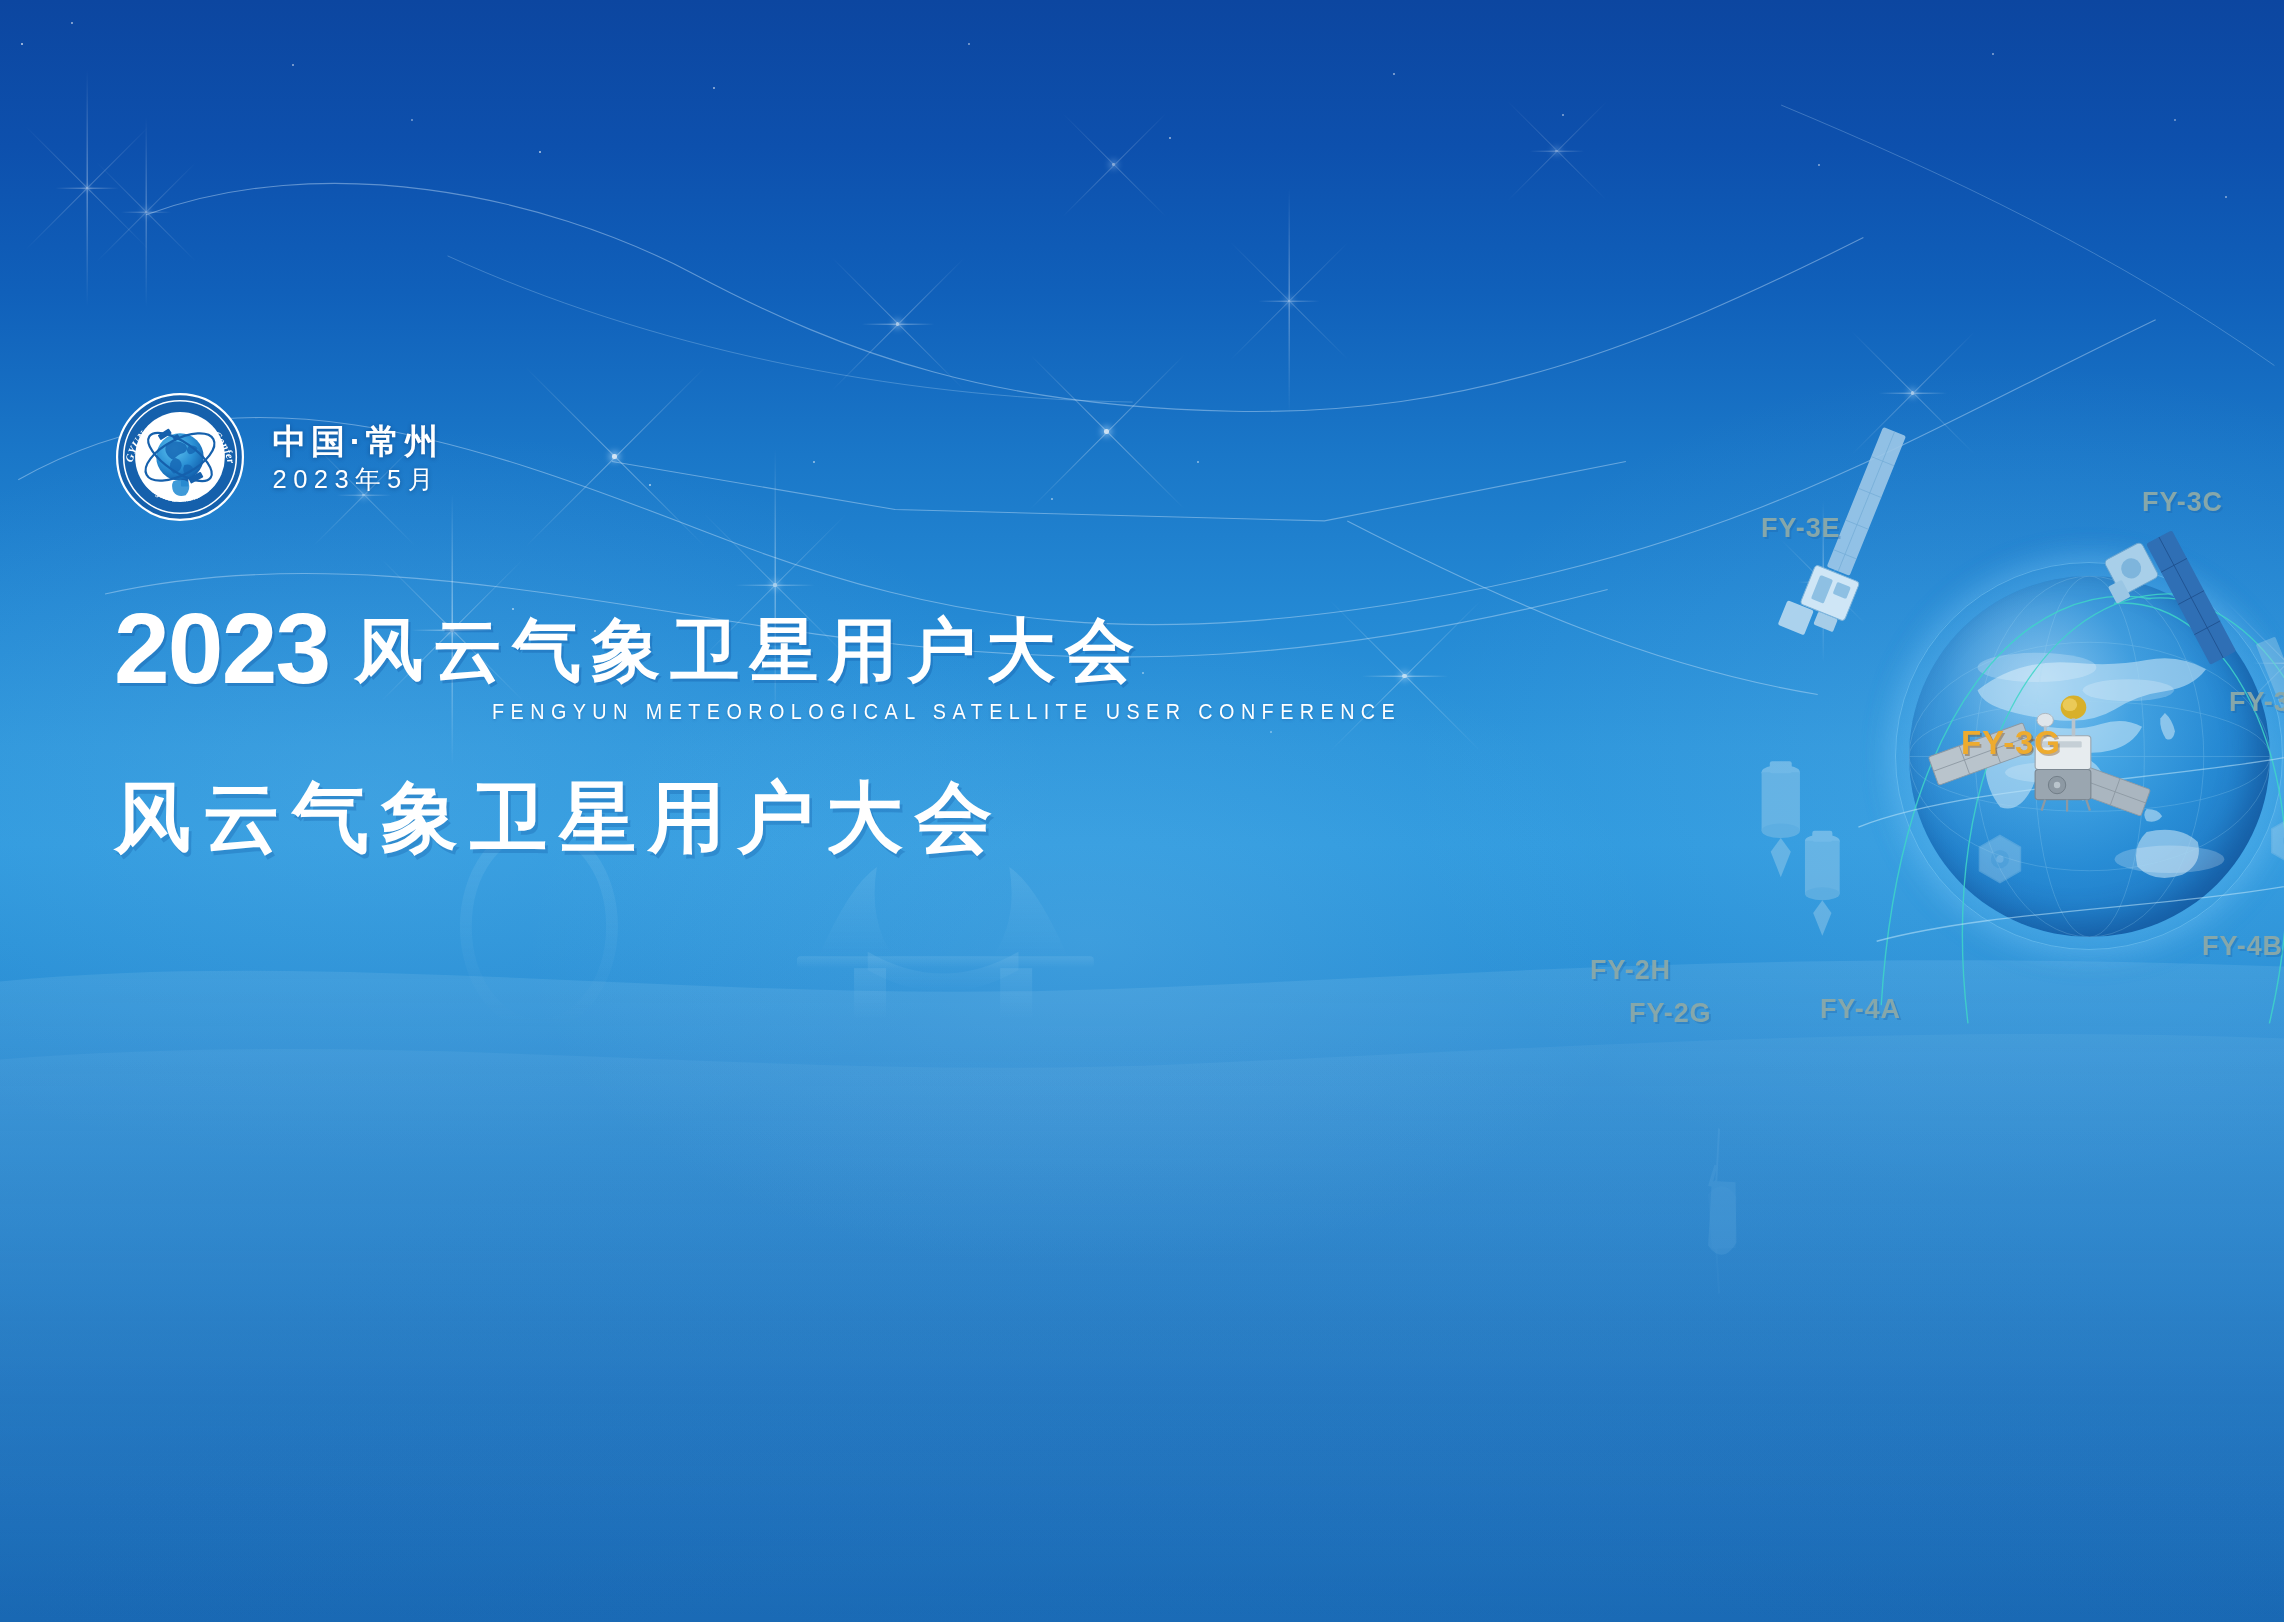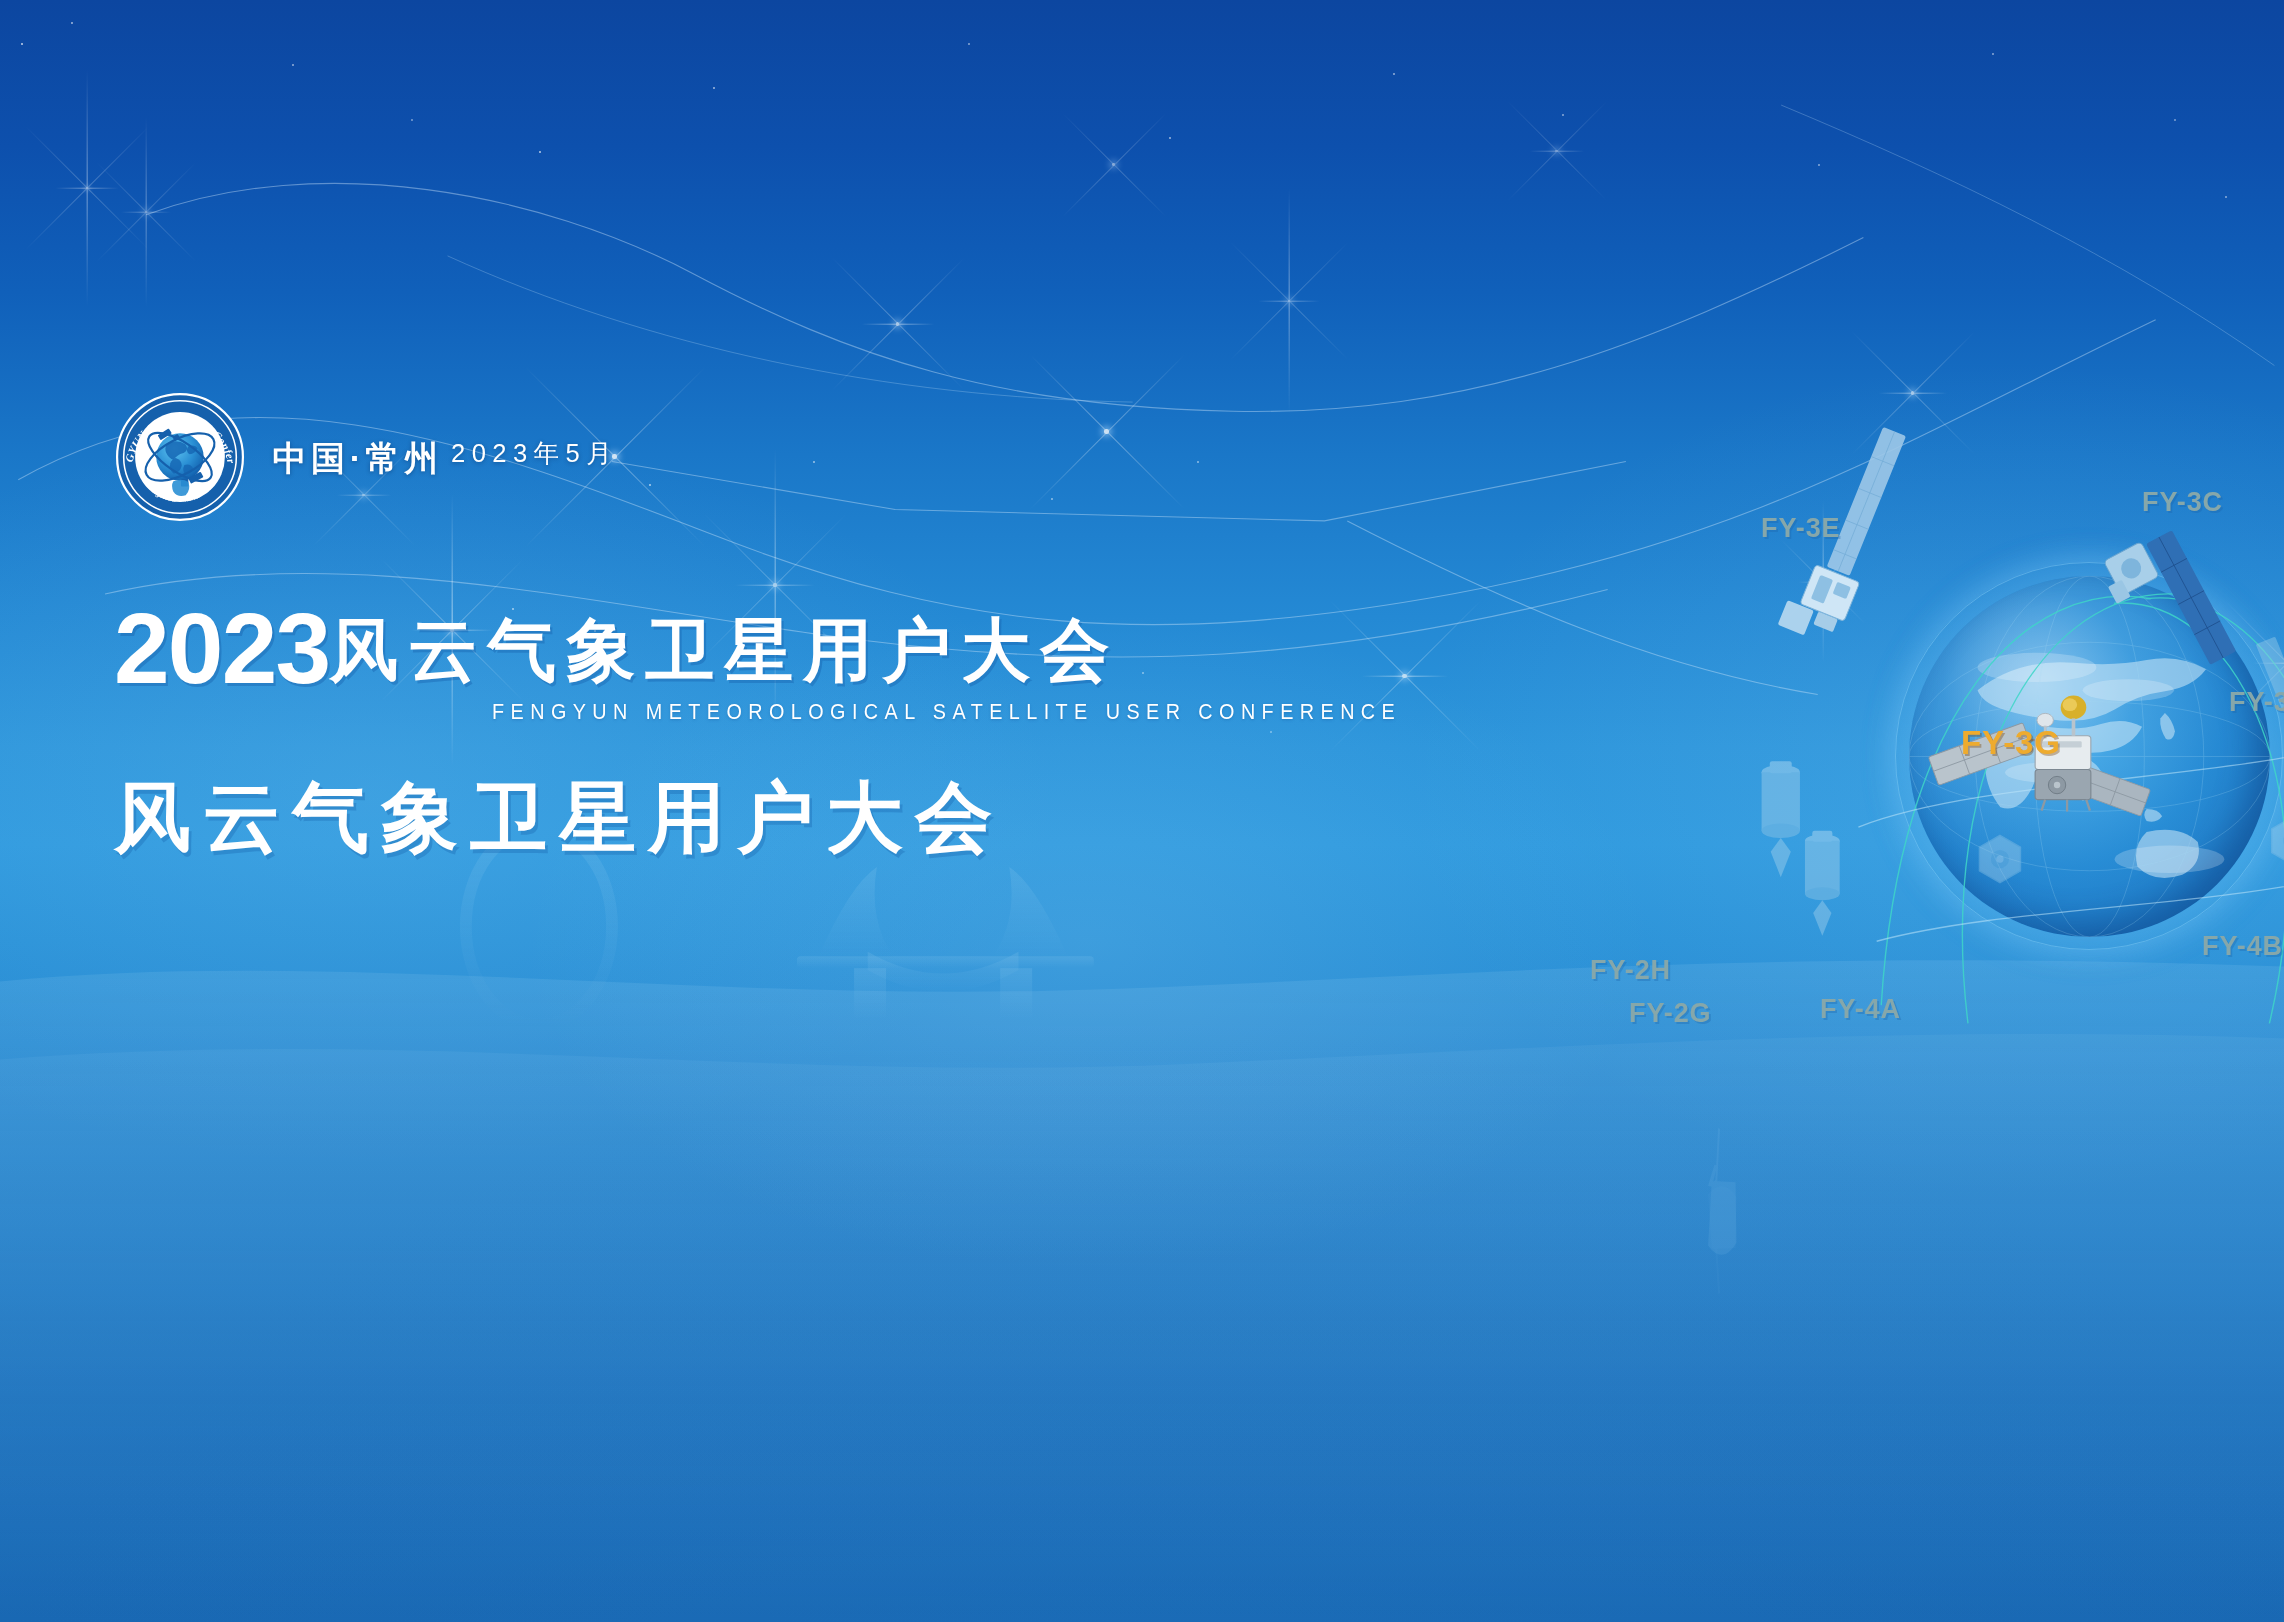--- a/index.html
+++ b/index.html
@@ -69,33 +69,33 @@
 
   
   .constellation{position:absolute;left:0;top:0;width:100%;height:100%;pointer-events:none;}
 
   
   .skyline{position:absolute;left:0;bottom:0;width:100%;height:48%;pointer-events:none;opacity:.55;}
 
   
   .logo-block{position:absolute;left:114px;top:391px;display:flex;align-items:center;gap:26.5px;}
   .logo-seal{position:relative;width:132px;height:132px;}
-  .logo-text{display:flex;flex-direction:row;gap:8.2px;padding-top:2.7px;}
+  .logo-text{display:flex;flex-direction:column;gap:8.2px;padding-top:2.7px;}
   .logo-city{
     font-size:34px;font-weight:700;color:#fff;letter-spacing:4.6px;
     text-shadow:0 1.4px 4.6px rgba(5,40,90,.45);line-height:1;
   }
   .logo-date{
     font-size:25.6px;font-weight:400;color:#fff;letter-spacing:6.4px;line-height:1;
     text-shadow:0 1.4px 4.6px rgba(5,40,90,.45);
   }
 
   
   .headline{position:absolute;left:114px;top:605px;}
-  .title-row{display:flex;align-items:flex-end;}
+  .title-row{display:flex;align-items:flex-end;gap:25px;}
   .year{
     font-size:100px;font-weight:800;color:#fff;line-height:.86;
     letter-spacing:-1.8px;font-family:"Liberation Sans","DejaVu Sans",sans-serif;
     text-shadow:2.3px 3.2px 0 rgba(22,95,170,.40);
   }
   .cn-title{
     font-size:69px;font-weight:700;color:#fff;letter-spacing:10px;line-height:1;
     padding-bottom:6.4px;
     text-shadow:2.3px 3.2px 0 rgba(22,95,170,.38);
   }

